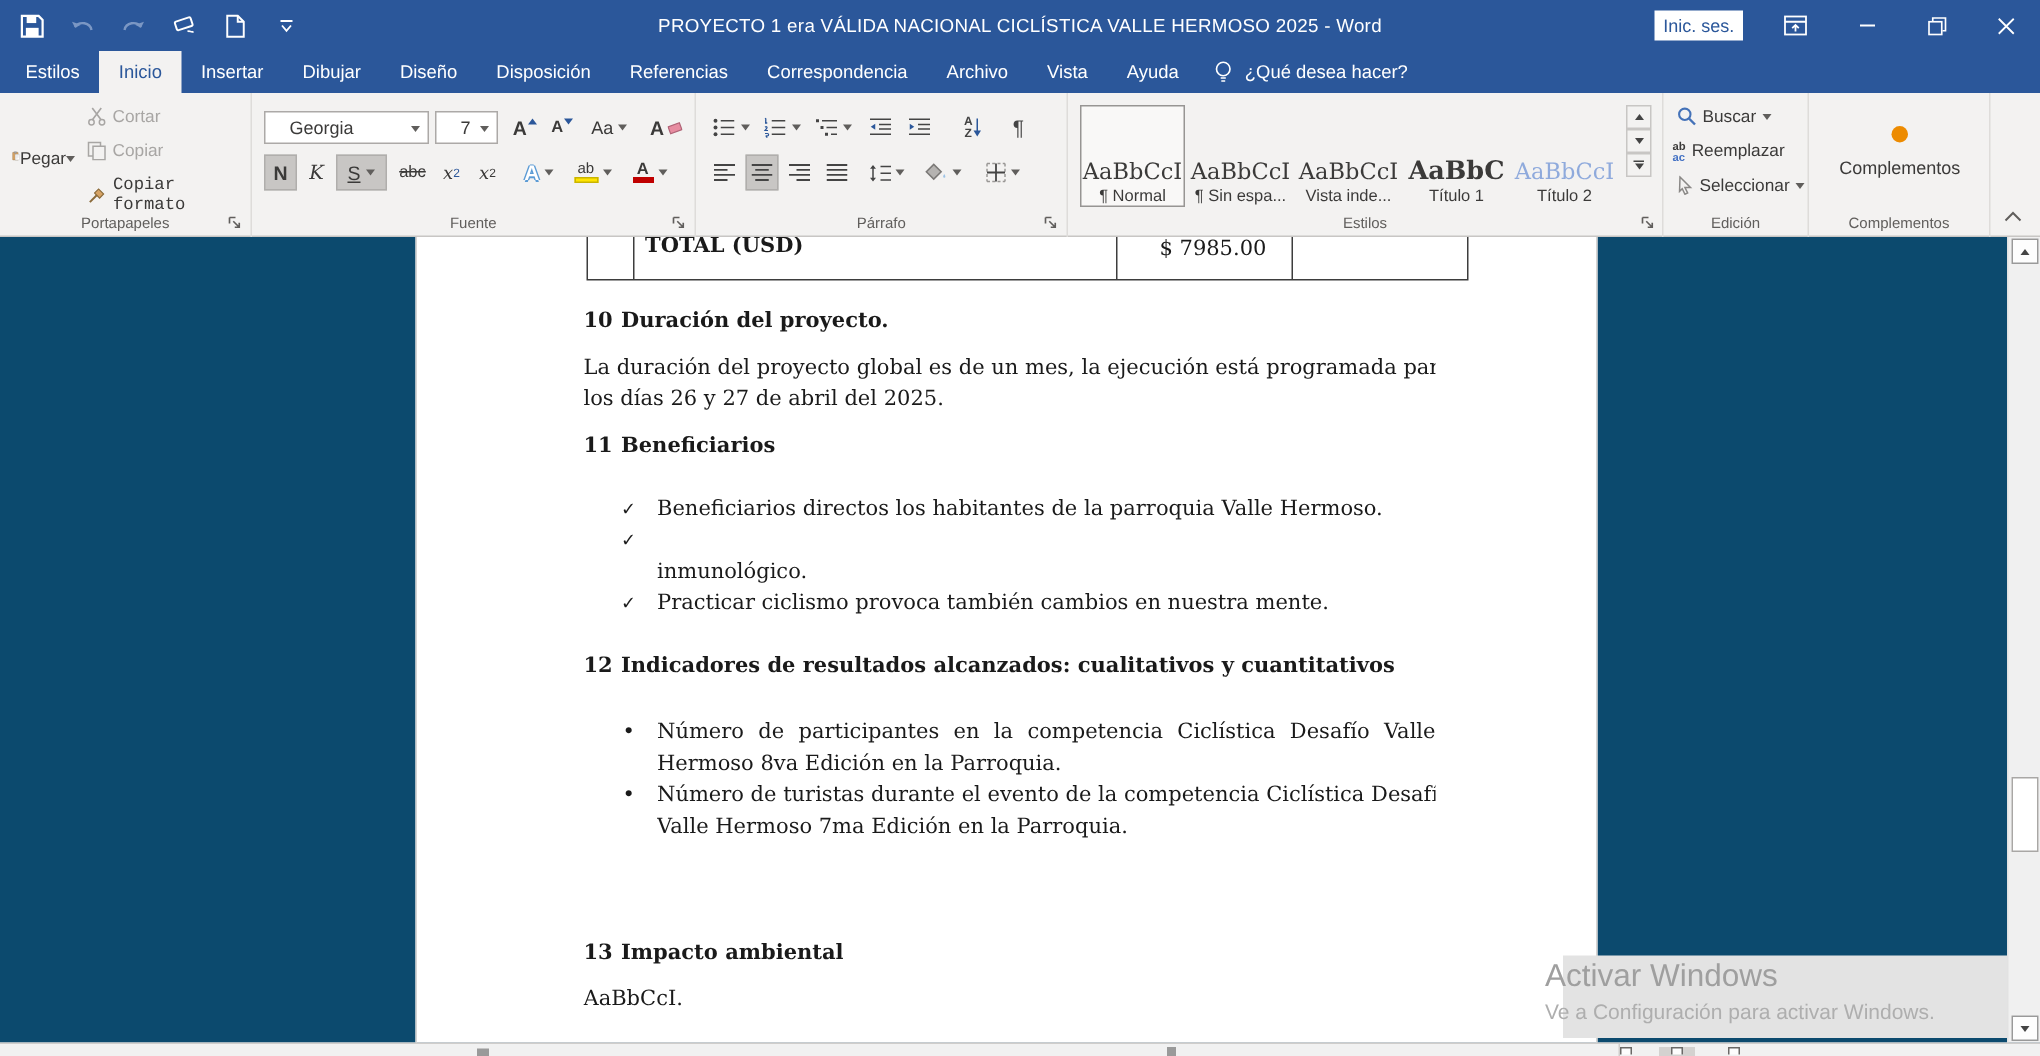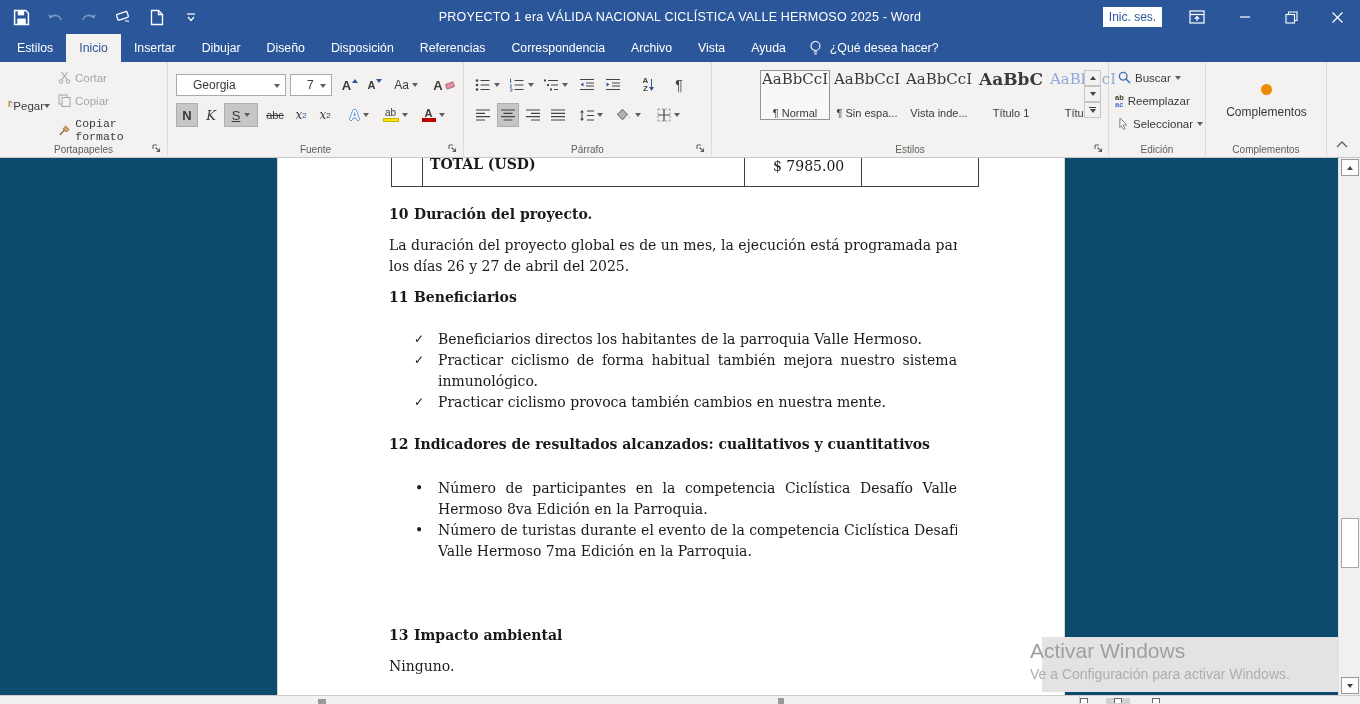--- a/index.html
+++ b/index.html
@@ -33,22 +33,22 @@
   .launcher { position:absolute; bottom:4px; width:12px; height:12px; display:flex; align-items:center; justify-content:center; }
   .rbtn { position:absolute; display:flex; align-items:center; gap:4px; color:#3b3a39; }
   .rbtn.disabled { color:#a8a6a4; }
   .sq { display:flex; align-items:center; justify-content:center; border:1px solid transparent; }
   .sq.active { background:#c8c6c4; border-color:#b0aeac; }
   .caret { width:0; height:0; border-left:3.5px solid transparent; border-right:3.5px solid transparent;
            border-top:4px solid #605e5c; display:inline-block; }
   .combo { position:absolute; height:22px; background:#fff; border:1px solid #aca9a7; display:flex;
            align-items:center; font-size:12px; color:#3b3a39; padding-left:16px; }
   .combo .caret { position:absolute; right:5px; top:9px; }
-  .stylecard { position:absolute; top:8px; width:70px; height:50px; display:flex; flex-direction:column;
-               align-items:center; justify-content:space-between; gap:3px; border:1px solid transparent;margin-left:40px; }
+  .stylecard { position:absolute; top:8px; width:70px; height:68px; display:flex; flex-direction:column;
+               align-items:center; justify-content:flex-end; gap:3px; border:1px solid transparent; }
   .stylecard.selected { border-color:#979593; background:#f9f8f7; }
   .stylecard .prev { font-family:"DejaVu Serif", serif; font-size:15px; line-height:16px; white-space:nowrap; }
   .stylecard .slabel { font-size:11px; color:#3b3a39; white-space:nowrap; }
   .sscroll-btn { position:absolute; left:0; width:17px; height:16px; background:#f3f2f1; border:1px solid #c8c6c4;
                  display:flex; align-items:center; justify-content:center; }
   .tri-up { width:0; height:0; border-left:3.5px solid transparent; border-right:3.5px solid transparent; border-bottom:4px solid #444; }
   .tri-dn { width:0; height:0; border-left:3.5px solid transparent; border-right:3.5px solid transparent; border-top:4px solid #444; }
 
   
   .canvas { position:absolute; left:0; top:158px; width:1360px; height:586px; background:#0c4a6e; overflow:hidden; }
@@ -510,42 +510,41 @@
       <div class="dline" style="left:111px; top:98px;">los días 26 y 27 de abril del 2025.</div>
 
       <div class="dline dhead" style="left:111px; top:129px;">
         <span class="hnum">11</span>
         <span>Beneficiarios</span>
       </div>
 
       <div class="marker" style="left:136px; top:171px; font-size:12px;">✓</div>
       <div class="dline" style="left:160px; top:171px;">Beneficiarios directos los habitantes de la parroquia Valle Hermoso.</div>
       <div class="marker" style="left:136px; top:192px; font-size:12px;">✓</div>
-      <div class="dline jline2" style="left:160px; top:192px;">Practicar ciclismo de forma habitual también mejora nuestro sistema</div>
       <div class="dline" style="left:160px; top:213px;">inmunológico.</div>
       <div class="marker" style="left:136px; top:234px; font-size:12px;">✓</div>
       <div class="dline" style="left:160px; top:234px;">Practicar ciclismo provoca también cambios en nuestra mente.</div>
 
       <div class="dline dhead" style="left:111px; top:276px;">
         <span class="hnum">12</span>
         <span>Indicadores de resultados alcanzados: cualitativos y cuantitativos</span>
       </div>
 
       <div class="marker" style="left:137px; top:320px;">•</div>
       <div class="dline jline2" style="left:160px; top:320px;">Número de participantes en la competencia Ciclística Desafío Valle</div>
       <div class="dline" style="left:160px; top:341px;">Hermoso 8va Edición en la Parroquia.</div>
       <div class="marker" style="left:137px; top:362px;">•</div>
       <div class="dline jline2" style="left:160px; top:362px;">Número de turistas durante el evento de la competencia Ciclística Desafío</div>
       <div class="dline" style="left:160px; top:383px;">Valle Hermoso 7ma Edición en la Parroquia.</div>
 
       <div class="dline dhead" style="left:111px; top:467px;">
         <span class="hnum">13</span>
         <span>Impacto ambiental</span>
       </div>
-      <div class="dline" style="left:111px; top:498px;">Ninguno.</div>
+      <div class="dline" style="left:111px; top:498px;">AaBbCcI.</div>
     </div>
 
     <div class="wm-back"></div>
     <div class="wm1">Activar Windows</div>
     <div class="wm2">Ve a Configuración para activar Windows.</div>
 
     <div class="vscroll">
       <div class="sbtn" style="top:1px;">
           <span class="tri-up"></span>
         </div>

